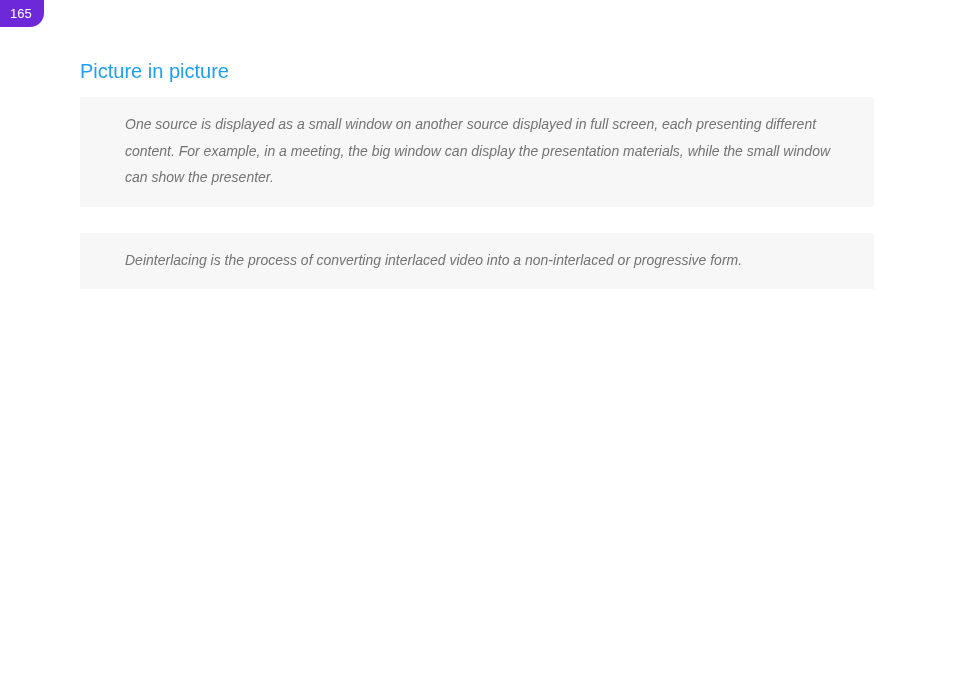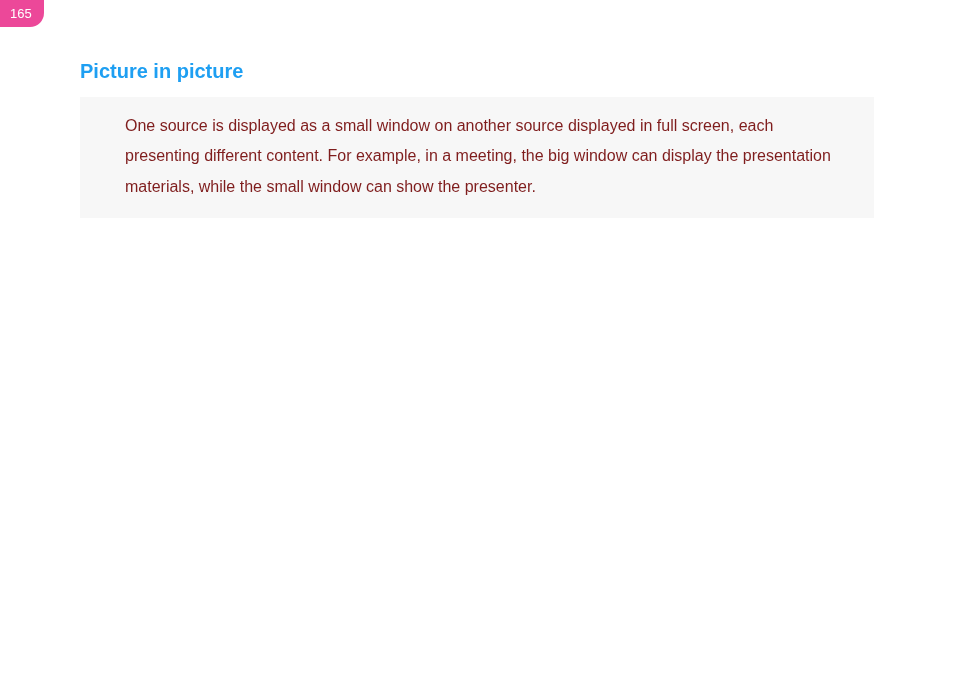--- a/index.html
+++ b/index.html
@@ -11,56 +11,60 @@
       font-family: "Segoe UI", Arial, sans-serif;
       background: #ffffff;
       width: 954px;
       height: 676px;
       position: relative;
     }
     .page-number-tab {
       position: absolute;
       top: 0;
       left: 0;
-      background: #ec4899;
+      background: #6d28d9;
       color: #ffffff;
       font-size: 13px;
       padding: 6px 12px 6px 10px;
       border-bottom-right-radius: 14px;
       min-width: 38px;
       text-align: center;
     }
     .content {
       padding: 60px 80px 0 80px;
     }
     .section-heading {
       color: #1e9ff2;
       font-size: 20px;
-      font-weight: 700;
+      font-weight: 400;
       margin-bottom: 14px;
     }
     .description-box {
       background: #f7f7f7;
       padding: 14px 40px 16px 45px;
       margin-bottom: 26px;
     }
     .description-text {
-      color: #7f1d1d;
-      font-size: 16px;
+      color: #737373;
+      font-size: 14px;
       line-height: 1.9;
+      font-style: italic;
     }
   </style>
 </head>
 <body>
 
 <div class="page-number-tab">
   <span>165</span>
 </div>
 
 <div class="content">
 
   <h2 class="section-heading">Picture in picture</h2>
   <div class="description-box">
     <p class="description-text">One source is displayed as a small window on another source displayed in full screen, each presenting different content. For example, in a meeting, the big window can display the presentation materials, while the small window can show the presenter.</p>
   </div>
 
+  <div class="description-box">
+    <p class="description-text">Deinterlacing is the process of converting interlaced video into a non-interlaced or progressive form.</p>
+  </div>
 
 </div>
 
 </body></html>

